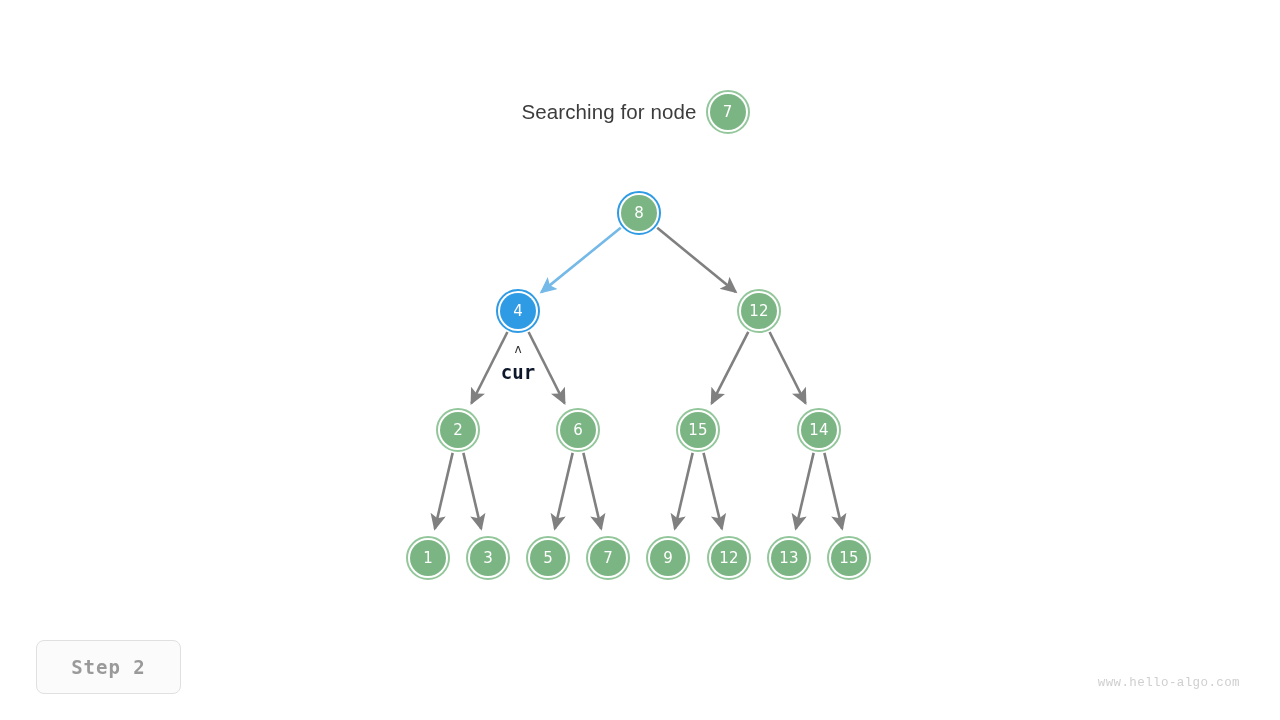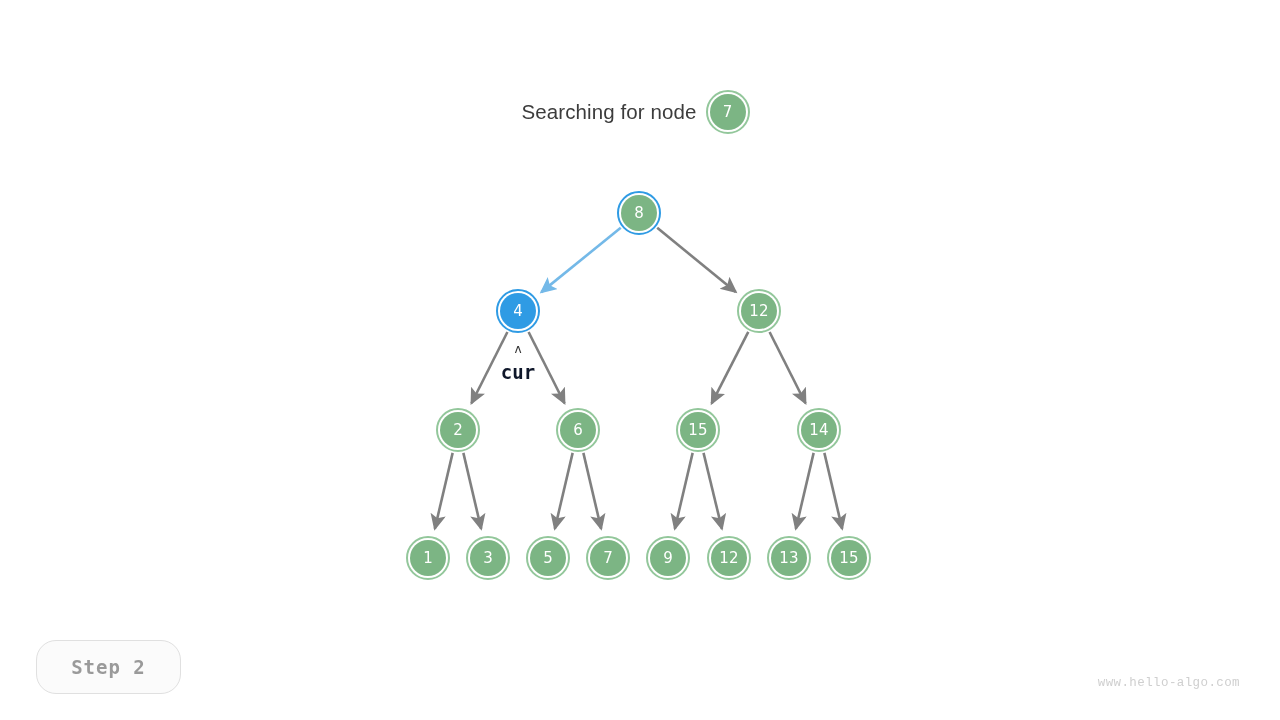--- a/index.html
+++ b/index.html
@@ -158,21 +158,21 @@
   }
 
   
   .step-box {
     position: absolute;
     left: 36px;
     top: 640px;
     width: 145px;
     height: 54px;
     border: 1px solid #e0e0e0;
-    border-radius: 20px;
+    border-radius: 8px;
     background: #fbfbfb;
     display: flex;
     align-items: center;
     justify-content: center;
     box-sizing: border-box;
   }
   .step-label {
     font-family: "DejaVu Sans Mono", monospace;
     font-size: 19px;
     font-weight: bold;

